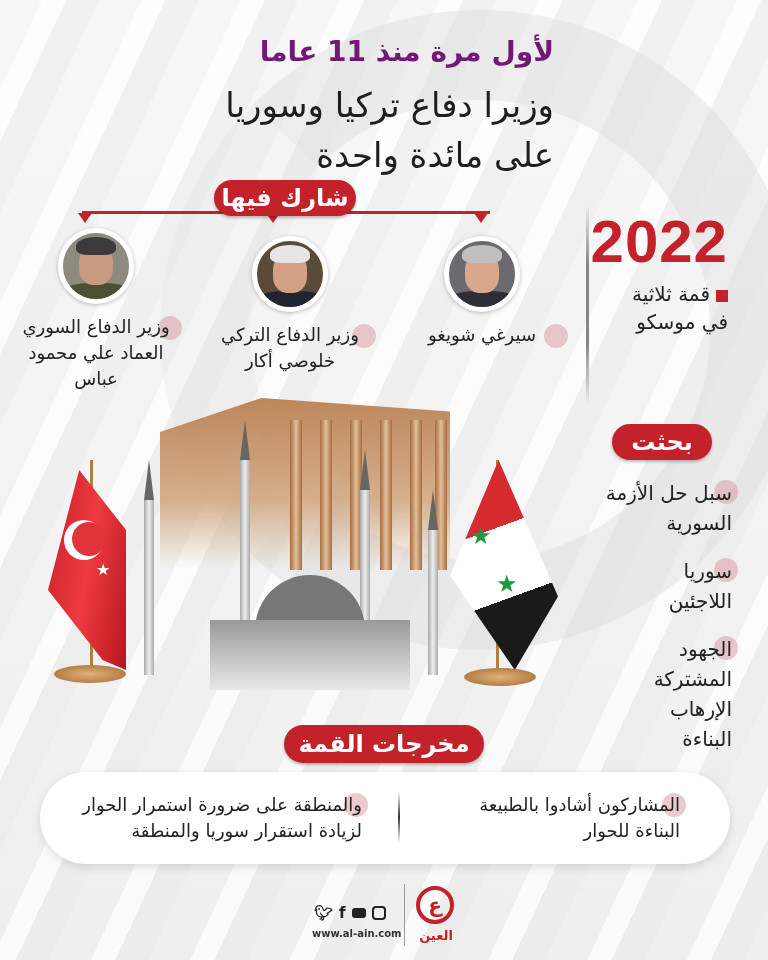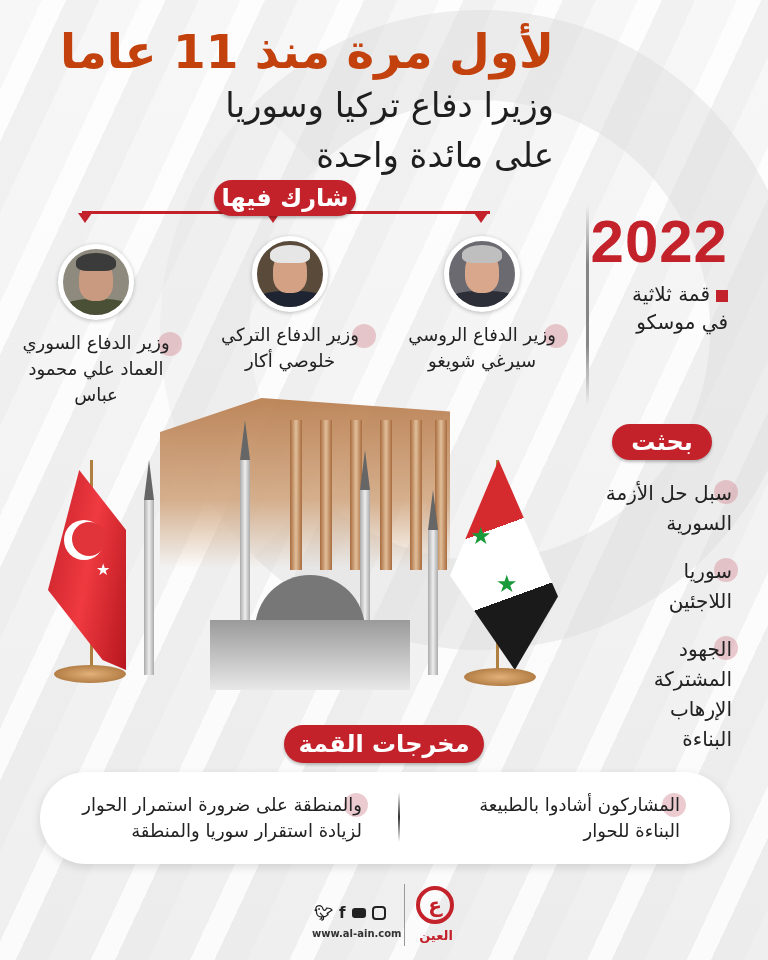--- a/index.html
+++ b/index.html
@@ -20,21 +20,21 @@
     .bg-logo-ring {
       position: absolute; left: 160px; top: 10px; width: 640px; height: 640px;
       border-radius: 50%;
       border: 90px solid rgba(220,220,220,0.45);
       border-left-color: rgba(220,220,220,0.2);
     }
     .abs { position: absolute; }
 
     
     .headline { right: 214px; top: 28px; text-align: right; }
-    .headline .h1 { color: #c2410c; font-weight: bold; font-size: 47px; line-height: 48px; font-family: "DejaVu Sans", sans-serif; }
+    .headline .h1 { color: #701a75; font-weight: bold; font-size: 28px; line-height: 48px; font-family: "DejaVu Sans", sans-serif; }
     .headline .h2 { color: #1e1e1e; font-size: 34px; line-height: 42px; margin-top: 8px; }
 
     
     .pill {
       background: #c4222b; color: #fff; font-weight: bold;
       border-radius: 22px; text-align: center; white-space: nowrap;
       box-shadow: 0 2px 3px rgba(0,0,0,0.25);
     }
     .pill-participated { left: 214px; top: 180px; width: 142px; height: 36px; font-size: 24px; line-height: 36px; }
     .conn-line { left: 82px; top: 211px; width: 408px; height: 3px; background: #c4222b; }
@@ -133,35 +133,35 @@
 <div class="abs arrow arrow-2"></div>
 <div class="abs arrow arrow-3"></div>
 <div class="abs pill pill-participated">شارك فيها</div>
 
 <div class="abs person" style="left:392px; top:236px;">
   <div class="avatar" style="background:#6b6a70;">
     <div class="suit" style="background:#2c2f38;"></div>
     <div class="face" style="background:#d9a88c;"></div>
     <div class="hair" style="background:#bfbfbf;"></div>
   </div>
-  <div class="role"><span class="dot-soft" style="right:4px;top:2px;"></span><span style="position:relative">وزير الدفاع الروسي</span></div>
+  <div class="role"><span class="dot-soft" style="right:4px;top:2px;"></span></div>
   <div class="name">سيرغي شويغو</div>
 </div>
 
 <div class="abs person" style="left:200px; top:236px;">
   <div class="avatar" style="background:#5a4a3a;">
     <div class="suit" style="background:#1f2433;"></div>
     <div class="face" style="background:#d4a184;"></div>
     <div class="hair" style="background:#e6e6e6;"></div>
   </div>
   <div class="role"><span class="dot-soft" style="right:4px;top:2px;"></span><span style="position:relative">وزير الدفاع التركي</span></div>
   <div class="name">خلوصي أكار</div>
 </div>
 
-<div class="abs person" style="left:6px; top:244px;">
+<div class="abs person" style="left:6px; top:228px;">
   <div class="avatar" style="background:#8f8a7e;">
     <div class="suit" style="background:#4a5035;"></div>
     <div class="face" style="background:#c99a80;"></div>
     <div class="hair" style="background:#3b3b3b;"></div>
   </div>
   <div class="role"><span class="dot-soft" style="right:4px;top:2px;"></span><span style="position:relative">وزير الدفاع السوري</span></div>
   <div class="name">العماد علي محمود</div>
   <div class="name">عباس</div>
 </div>
 

